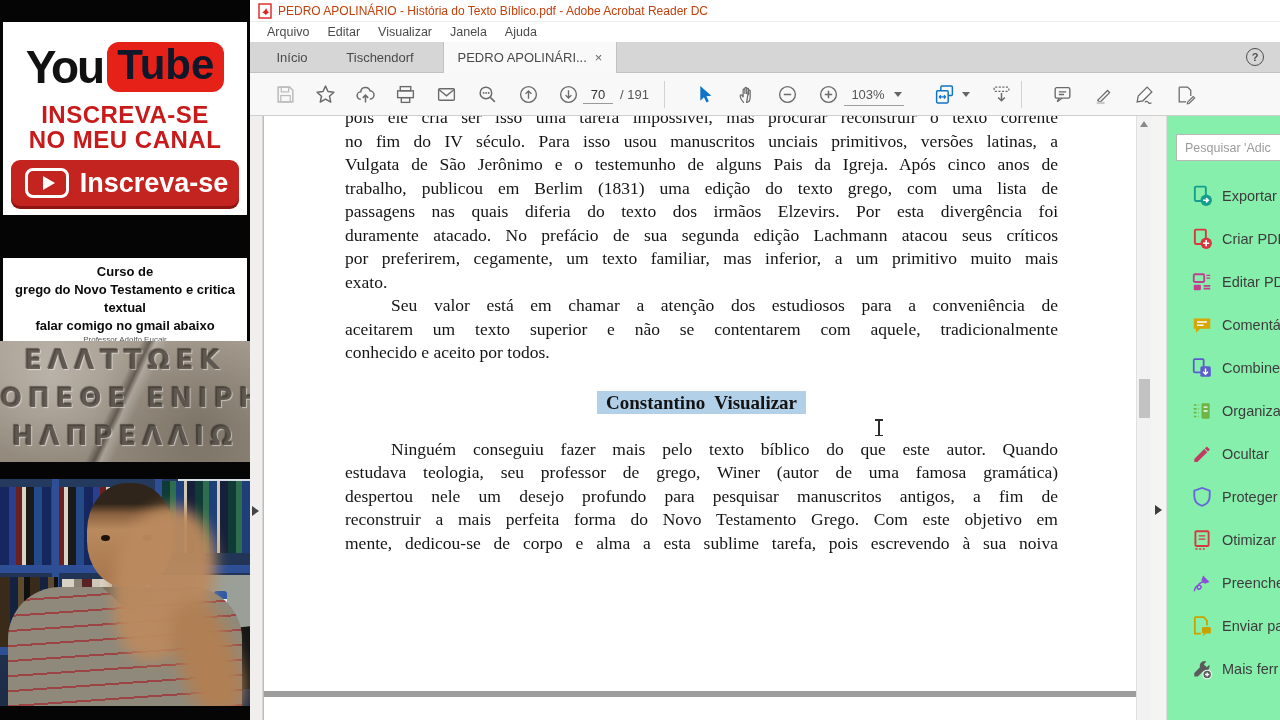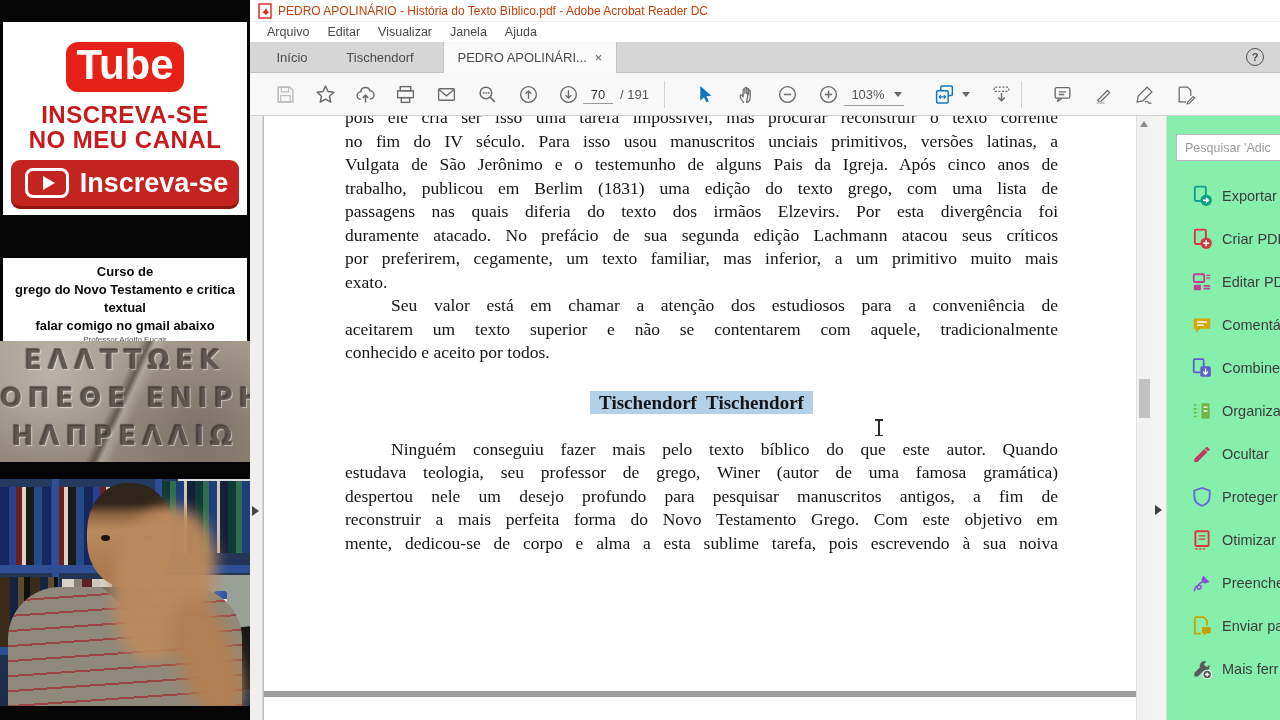--- a/index.html
+++ b/index.html
@@ -5,21 +5,21 @@
   * { margin:0; padding:0; box-sizing:border-box; }
   html,body { width:1280px; height:720px; overflow:hidden; background:#000; }
   #app { position:relative; width:1280px; height:720px; font-family:"Liberation Sans",sans-serif; overflow:hidden; background:#000; }
   .abs { position:absolute; }
 
   
   #left-panel { left:0; top:0; width:250px; height:720px; background:#050505; }
   #promo-card { position:absolute; left:3px; top:22px; width:244px; height:193px; background:#fff; text-align:center; }
   #yt-logo { position:absolute; left:0; top:14px; width:100%; height:62px; display:flex; align-items:center; justify-content:center; gap:4px; }
   #yt-you { font-size:46px; font-weight:bold; color:#111; letter-spacing:-2px; }
-  #yt-tube { font-size:42px; font-weight:bold; color:#ffffff; background:#e62117; border-radius:12px; padding:2px 10px 6px; line-height:1; }
+  #yt-tube { font-size:42px; font-weight:bold; color:#0f172a; background:#e62117; border-radius:12px; padding:2px 10px 6px; line-height:1; }
   .sub-line { font-weight:bold; color:#c81a1a; font-size:24px; letter-spacing:0.5px; line-height:25px; }
   #sub-lines { position:absolute; top:80px; width:100%; }
   #subscribe-btn { position:absolute; left:8px; top:138px; width:228px; height:46px; background:#c4241f; border:none; border-radius:9px; box-shadow:0 3px 0 #8e1511; display:flex; align-items:center; padding-left:14px; cursor:pointer; }
   #play-badge { width:44px; height:30px; border:3px solid #fff; border-radius:8px; display:flex; align-items:center; justify-content:center; }
   #play-badge .tri { width:0; height:0; border-left:12px solid #fff; border-top:7px solid transparent; border-bottom:7px solid transparent; margin-left:3px; }
   #subscribe-btn .lbl { flex:1; text-align:center; color:#fff; font-size:27px; font-weight:bold; }
 
   #course-card { position:absolute; left:3px; top:258px; width:244px; height:83px; background:#fff; text-align:center; padding-top:5px; }
   .course-ln { font-weight:bold; color:#0a0a0a; font-size:13px; line-height:18px; }
   .course-sm { color:#555; font-size:8px; line-height:10px; }
@@ -112,20 +112,21 @@
   .tool-lb { margin-left:9px; font-size:14.5px; color:#3d3d3d; white-space:nowrap; }
 </style>
 </head>
 <body>
 
 <div id="app">
 
   <div id="left-panel" class="abs">
     <div id="promo-card">
       <div id="yt-logo">
+        <span id="yt-you">You</span>
         <span id="yt-tube">Tube</span>
       </div>
       <div id="sub-lines">
         <div class="sub-line">INSCREVA-SE</div>
         <div class="sub-line">NO MEU CANAL</div>
       </div>
       <div id="subscribe-btn">
         <span id="play-badge">
             <span class="tri"></span>
           </span>
@@ -335,21 +336,21 @@
             <div class="pl j">passagens nas quais diferia do texto dos irmãos Elzevirs. Por esta divergência foi</div>
             <div class="pl j">duramente atacado. No prefácio de sua segunda edição Lachmann atacou seus críticos</div>
             <div class="pl j">por preferirem, cegamente, um texto familiar, mas inferior, a um primitivo muito mais</div>
             <div class="pl">exato.</div>
           </div>
           <div>
             <div class="pl j ind">Seu valor está em chamar a atenção dos estudiosos para a conveniência de</div>
             <div class="pl j">aceitarem um texto superior e não se contentarem com aquele, tradicionalmente</div>
             <div class="pl">conhecido e aceito por todos.</div>
           </div>
-          <div class="ph"><span class="ph-hl" style="background: rgb(179, 208, 233);">Tischendorf  Tischendorf</span></div>
+          <div class="ph"><span class="ph-hl" style="background: rgb(179, 208, 233);">Constantino  Visualizar</span></div>
           <div>
             <div class="pl j ind">Ninguém conseguiu fazer mais pelo texto bíblico do que este autor. Quando</div>
             <div class="pl j">estudava teologia, seu professor de grego, Winer (autor de uma famosa gramática)</div>
             <div class="pl j">despertou nele um desejo profundo para pesquisar manuscritos antigos, a fim de</div>
             <div class="pl j">reconstruir a mais perfeita forma do Novo Testamento Grego. Com este objetivo em</div>
             <div class="pl j">mente, dedicou-se de corpo e alma a esta sublime tarefa, pois escrevendo à sua noiva</div>
           </div>
         </div>
     </div>
     <div id="page-gap"></div>

